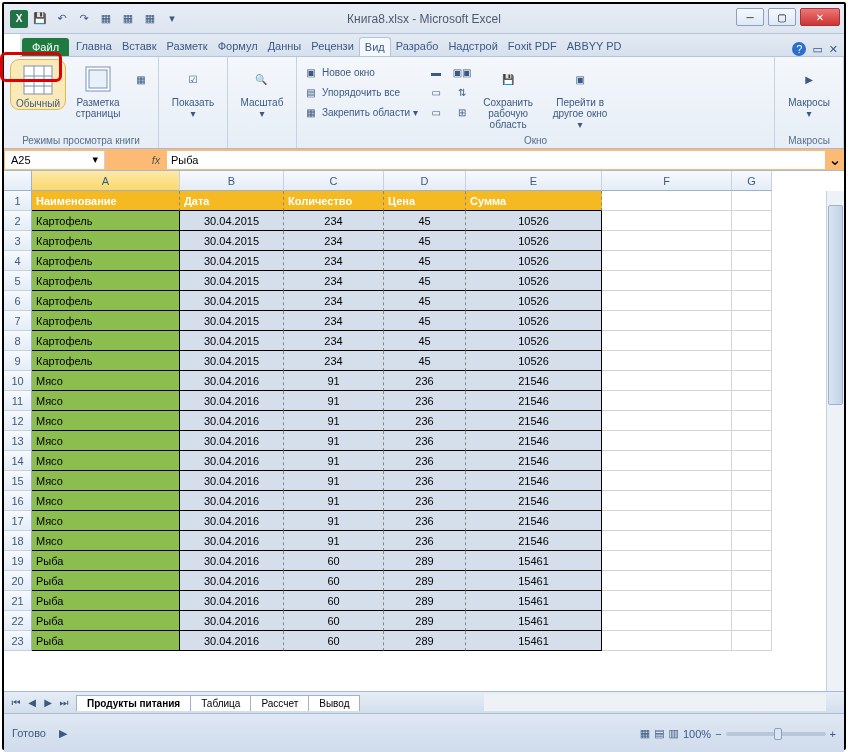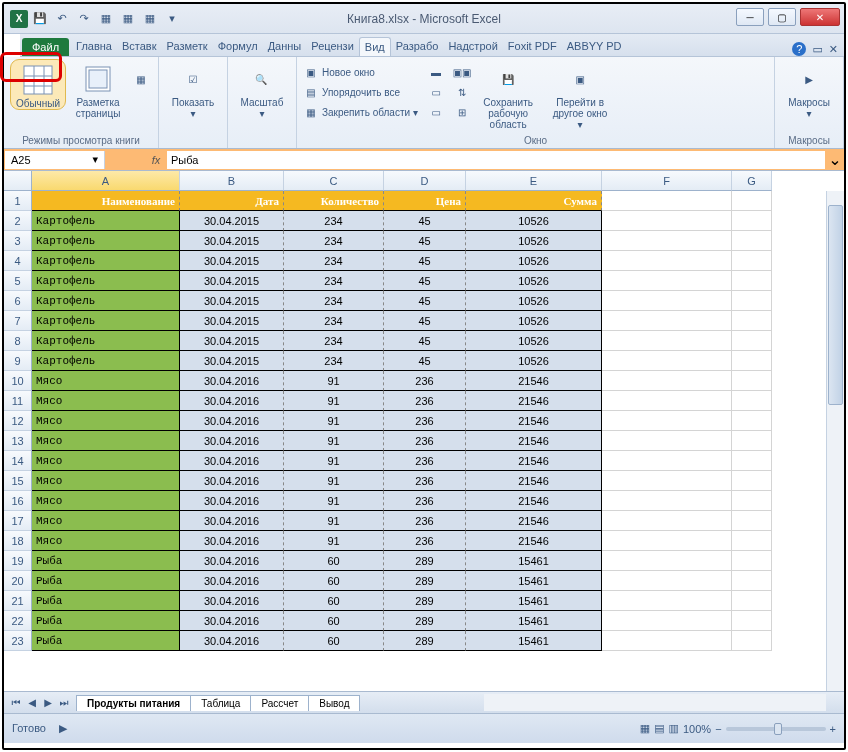--- a/index.html
+++ b/index.html
@@ -33,33 +33,33 @@
 .fx { width: 20px; text-align: center; font-style: italic; font-size: 11px; color: #555; }
 .fml-input { flex: 1; font-size: 11px; padding: 0 4px; background: #fff; height: 18px; margin: 1px; display: flex; align-items: center; }
 .grid-wrap { position: relative; height: 520px; overflow: hidden; }
 .grid { display: grid; grid-template-columns: 28px 148px 104px 100px 82px 136px 130px 40px; font-size: 11px; }
 .colh { background: linear-gradient(#f7fafd,#e4ecf5); border-right: 1px solid #c5d2e2; border-bottom: 1px solid #9db2cc; text-align: center; height: 20px; line-height: 20px; color: #3b5a82; cursor: pointer; }
 .colh.sel { background: linear-gradient(#fde9a8,#f9d96f); }
 .rowh { background: linear-gradient(#f7fafd,#e4ecf5); border-right: 1px solid #9db2cc; border-bottom: 1px solid #c5d2e2; text-align: center; height: 20px; line-height: 20px; color: #3b5a82; font-size: 11px; cursor: pointer; }
 .corner { background: linear-gradient(#f7fafd,#e4ecf5); border-right: 1px solid #9db2cc; border-bottom: 1px solid #9db2cc; }
 .cell { border-right: 1px solid #000; border-bottom: 1px solid #000; height: 20px; line-height: 20px; padding: 0 4px; overflow: hidden; white-space: nowrap; }
 .cell.blank { border-right: 1px solid #d4d4d4; border-bottom: 1px solid #d4d4d4; border-left: none; }
-.hdr-cell { background: #f5b921; color: #fff; font-weight: bold; text-align: right; border-right: 1px dashed #888; font-family: Liberation Serif, serif; }
-.name-cell { background: #8bbd4f; font-family: Liberation Mono, monospace; }
+.hdr-cell { background: #f5b921; color: #fff; font-weight: bold; text-align: left; border-right: 1px dashed #888; }
+.name-cell { background: #8bbd4f; }
 .data-cell { background: #d5dfec; text-align: center; border-right: 1px dashed #888; }
 .data-cell.last { border-right: 1px solid #000; text-align: center; }
 .vscroll { position: absolute; right: 0; top: 20px; bottom: 0; width: 18px; background: #eef2f7; border-left: 1px solid #c5d2e2; }
 .vthumb { position: absolute; top: 14px; left: 1px; right: 1px; height: 200px; background: linear-gradient(90deg,#dbe5f1,#c1d2e6); border: 1px solid #9db2cc; border-radius: 2px; }
 .sheet-bar { height: 22px; background: linear-gradient(#e6edf6,#d3deec); border-top: 1px solid #a9bad0; display: flex; align-items: center; font-size: 10px; position: relative; }
 .sh-nav { display: flex; padding: 0 4px; }
 .sh-nav span { width: 16px; text-align: center; color: #3b5a82; cursor: pointer; }
 .sh-tab { background: #fff; border: 1px solid #9db2cc; border-bottom: none; padding: 2px 10px; margin-right: -1px; cursor: pointer; font-size: 10px; }
 .sh-tab.active { font-weight: bold; background: #fff; }
 .hscroll { position: absolute; right: 18px; left: 480px; top: 2px; bottom: 2px; background: #eef2f7; }
-.status { height: 30px; background: linear-gradient(#dfe8f3,#cfdbec); border-top: 1px solid #a9bad0; display: flex; align-items: center; font-size: 11px; color: #3b5a82; padding: 0 8px; justify-content: space-between; }
+.status { height: 40px; background: linear-gradient(#dfe8f3,#cfdbec); border-top: 1px solid #a9bad0; display: flex; align-items: center; font-size: 11px; color: #3b5a82; padding: 0 8px; justify-content: space-between; }
 .zoom { display: flex; align-items: center; gap: 4px; }
 .zslider { width: 100px; height: 4px; background: #b8c7da; position: relative; border-radius: 2px; }
 .zthumb { position: absolute; left: 48px; top: -4px; width: 8px; height: 12px; background: #dbe5f1; border: 1px solid #8aa0bd; border-radius: 2px; }
 svg { display: block; }
 </style>
 </head>
 <body>
 
 <div class="outer">
   <div class="titlebar">

